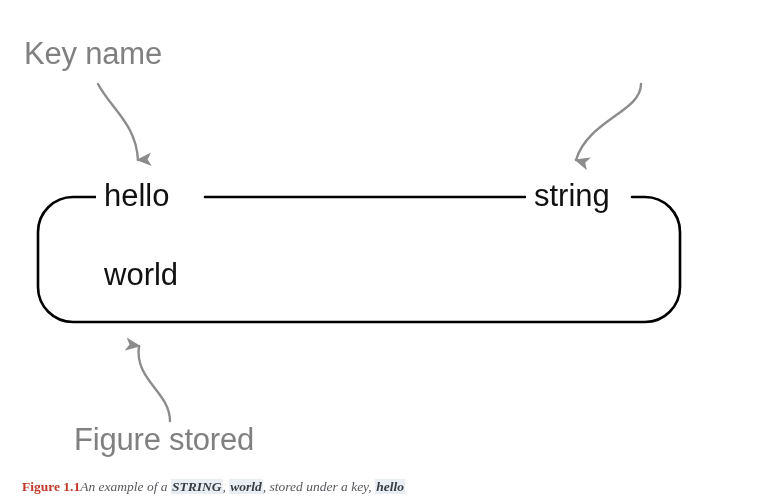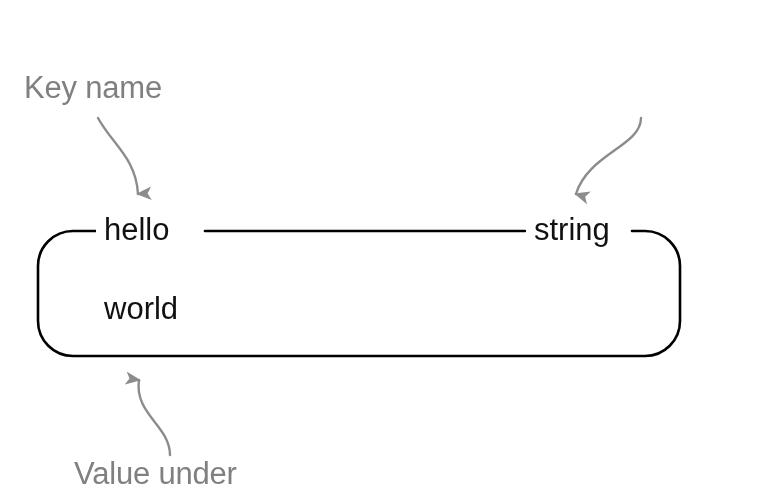--- a/index.html
+++ b/index.html
@@ -14,21 +14,20 @@
     overflow: hidden;
     font-family: "Liberation Sans", sans-serif;
   }
 
   #figure-root {
     position: absolute;
     left: 0;
     top: 0;
     width: 773px;
     height: 368px;
-    margin-top: 34px;
   }
 
   
   .annot-label {
     position: absolute;
     color: #808080;
     font-family: "Liberation Sans", sans-serif;
     font-size: 31px;
     font-weight: 400;
     line-height: 1;
@@ -94,21 +93,21 @@
   }
 </style>
 </head>
 <body>
 
 <div id="figure-root">
 
   <div class="annot-label" id="label-key-name">Key name</div>
 
 
-  <div class="annot-label" id="label-value-stored">Value under</div>
+  <div class="annot-label" id="label-value-stored">Figure stored</div>
 
   <svg id="diagram-svg" viewBox="0 0 773 504">
 
     <defs>
       <marker id="arrowhead-gray" markerWidth="7" markerHeight="7" refX="3.2" refY="5.6" orient="auto" markerUnits="strokeWidth">
         <path d="M 0.4 0 L 3.2 6.4 L 6.0 0 L 3.2 1.6 Z" fill="#8c8c8c"></path>
       </marker>
     </defs>
 
     <path d="M 100 197 L 73 197 A 35 35 0 0 0 38 232
@@ -125,14 +124,17 @@
 
     <path d="M 170 421 C 170 392, 134 380, 139 346" fill="none" stroke="#8c8c8c" stroke-width="2.4" stroke-linecap="round" marker-end="url(#arrowhead-gray)"></path>
   </svg>
 
   <div class="box-text" id="text-key">hello</div>
 
   <div class="box-text" id="text-type">string</div>
 
   <div class="box-text" id="text-value">world</div>
 
+  <div id="caption">
+    <span class="fig-num">Figure 1.1</span><span class="cap-text">An example of a </span><span class="code-term">STRING</span><span class="cap-text">, </span><span class="code-term">world</span><span class="cap-text">, stored under a key, </span><span class="code-term">hello</span>
+  </div>
 
 </div>
 
 </body></html>

